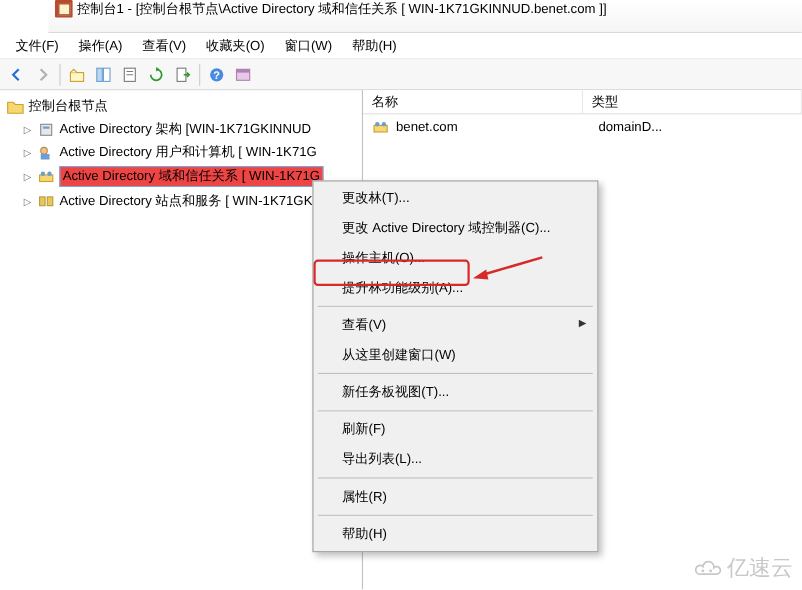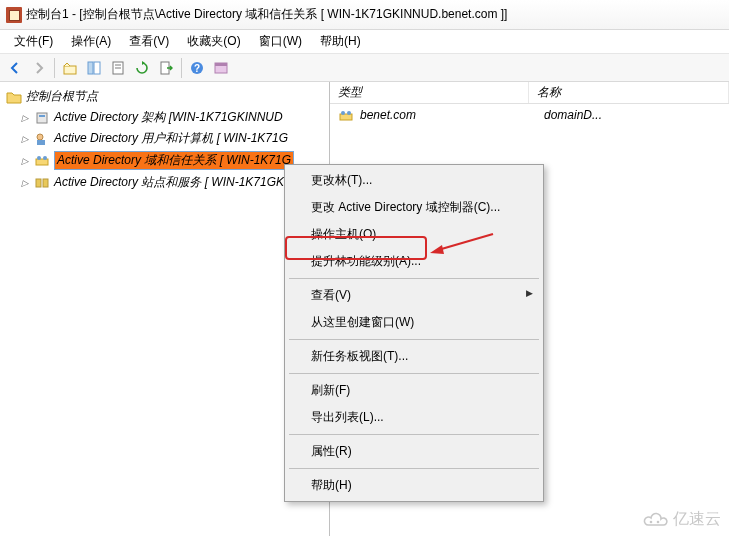--- a/index.html
+++ b/index.html
@@ -12,23 +12,23 @@
     height: 536px;
     overflow: hidden;
     position: relative;
     color: #000;
   }
   .titlebar {
     height: 30px;
     background: linear-gradient(#fff, #f5f5f5);
     border-bottom: 1px solid #d9d9d9;
     display: flex;
-    align-items: center;
     padding: 0 6px;
     gap: 4px;
+    margin-left: 44px;
   }
   .title-icon {
     width: 16px; height: 16px;
     background: #b94a2e;
     border-radius: 1px;
     position: relative;
   }
   .title-icon::after {
     content:""; position:absolute; inset:3px 2px 2px 3px;
     background:#fff2c9; border:1px solid #8a3a20;
@@ -59,21 +59,20 @@
   .tbtn {
     width: 22px; height: 22px;
     display:flex; align-items:center; justify-content:center;
     border-radius:2px;
   }
   .sep { width:1px; height:20px; background:#ccc; margin:0 2px; }
   .ico { width:16px; height:16px; display:block; }
   .content {
     display:flex;
     height: calc(536px - 30px - 24px - 28px);
-    font-style: italic;
   }
   .tree-pane {
     width: 330px;
     border-right: 1px solid #c0c0c0;
     padding: 4px 0 0 6px;
     overflow:hidden;
     white-space:nowrap;
   }
   .tree-root {
     display:flex; align-items:center; gap:4px;
@@ -81,21 +80,21 @@
   }
   .tree-child {
     display:flex; align-items:center; gap:4px;
     padding:2px 0 2px 14px;
   }
   .expander {
     width:10px; height:10px; display:inline-flex; align-items:center; justify-content:center;
     color:#6a6a6a; font-size:9px;
   }
   .folder-ico { width:16px; height:16px; }
-  .sel { background:#f97316; border:1px solid #7aa7d7; padding:0 2px; }
+  .sel { background:#ef4444; border:1px solid #7aa7d7; padding:0 2px; }
   .list-pane {
     flex:1;
     position:relative;
   }
   .list-header {
     height:22px; display:flex; align-items:center;
     border-bottom:1px solid #e0e0e0;
     background:#fff;
   }
   .col { padding:0 8px; border-right:1px solid #e8e8e8; height:100%; display:flex; align-items:center; }
@@ -129,21 +128,21 @@
     border-radius:4px;
     pointer-events:none;
     z-index:11;
   }
   .arrow {
     position:absolute; z-index:11; pointer-events:none;
   }
   .watermark {
     position:absolute;
     right:8px; bottom:6px;
-    font-size:16px; color:#c8c8c8;
+    font-size:20px; color:#c8c8c8;
     font-weight:500;
     display:flex; align-items:center; gap:4px;
   }
   .watermark .cloud {
     width:28px; height:18px; position:relative;
   }
 </style>
 </head>
 <body>
 
@@ -258,22 +257,22 @@
       <svg class="folder-ico" viewBox="0 0 16 16">
           <rect x="2" y="4" width="5" height="8" fill="#e8c85a" stroke="#b89a3a"></rect>
           <rect x="9" y="4" width="5" height="8" fill="#e8c85a" stroke="#b89a3a"></rect>
         </svg>
       <span>Active Directory 站点和服务 [ WIN-1K71GK</span>
     </div>
   </div>
 
   <div class="list-pane">
     <div class="list-header">
+      <div class="col name">名称</div>
       <div class="col type">类型</div>
-      <div class="col name">名称</div>
     </div>
     <div class="list-row">
       <svg class="folder-ico" viewBox="0 0 16 16">
           <rect x="2" y="6" width="12" height="6" fill="#f7d774" stroke="#c9a227"></rect>
           <circle cx="5" cy="5" r="2" fill="#6a9ed4"></circle>
           <circle cx="11" cy="5" r="2" fill="#6a9ed4"></circle>
         </svg>
       <span style="width:178px">benet.com</span>
       <span>domainD...</span>
     </div>

